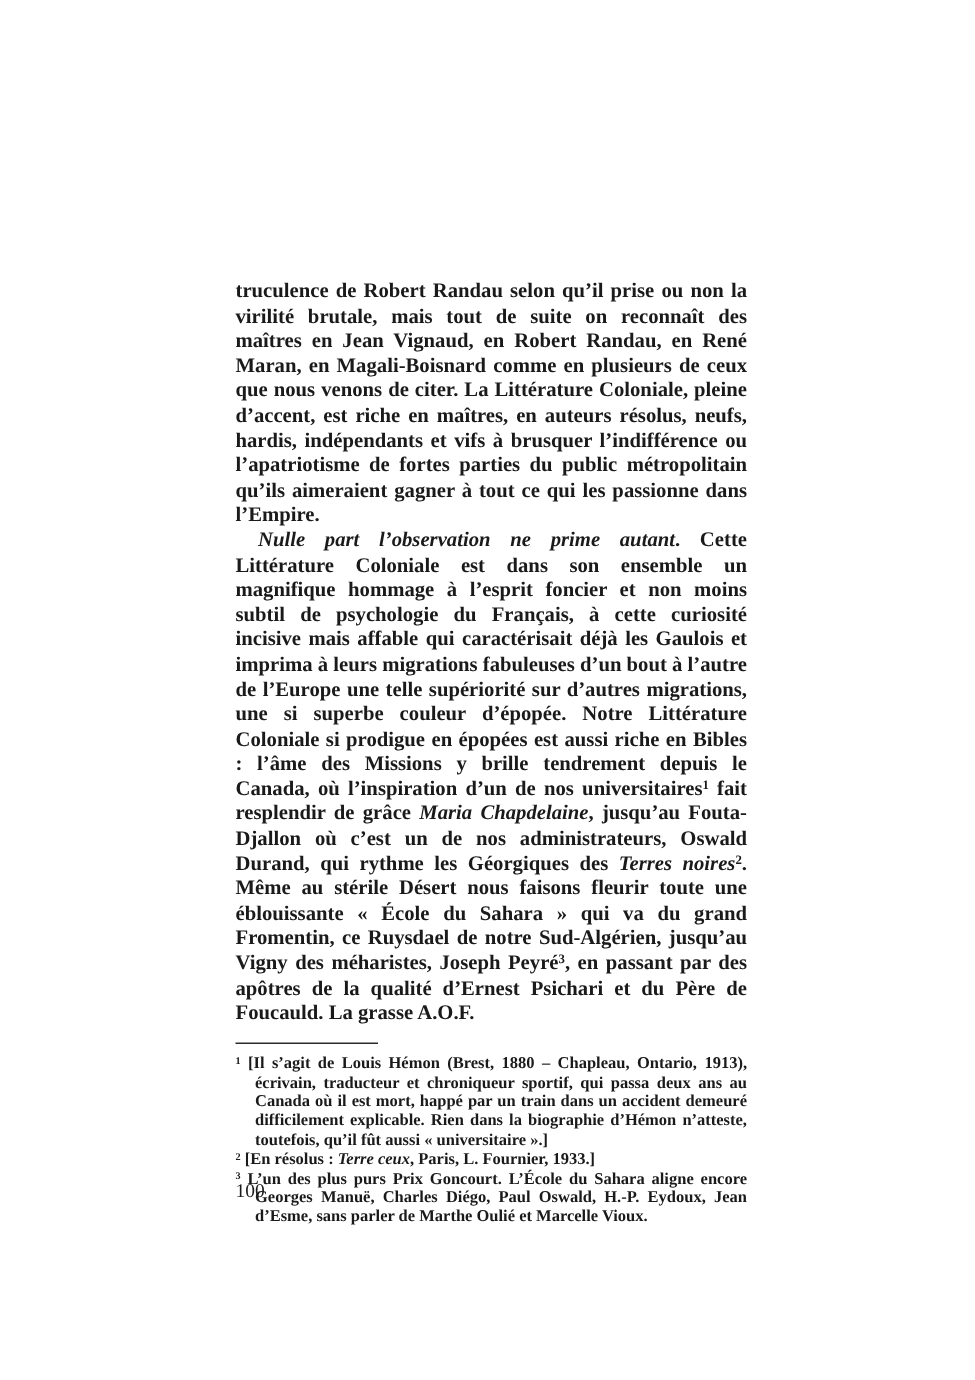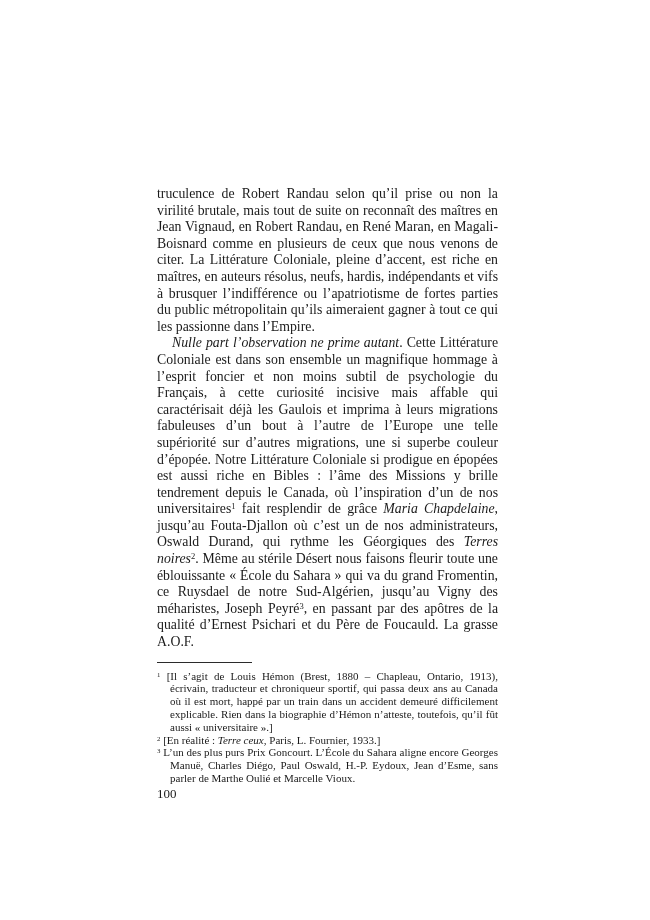--- a/index.html
+++ b/index.html
@@ -10,20 +10,21 @@
     height: 920px;
     overflow: hidden;
     font-family: "Liberation Serif", "DejaVu Serif", serif;
     color: #1a1a1a;
   }
   .text-column {
     position: absolute;
     left: 157px;
     top: 186px;
     width: 341px;
+    font-weight: bold;
   }
   p.para {
     font-size: 13.8px;
     line-height: 16.6px;
     text-align: justify;
   }
   p.para.indent { text-indent: 15px; }
   .it { font-style: italic; }
   sup {
     font-size: 0.62em;
@@ -58,18 +59,18 @@
 
 <div class="page">
   <div class="text-column">
     <div id="body-text">
         <p class="para"><span>truculence de Robert Randau selon qu’il prise ou non la virilité brutale, mais tout de suite on reconnaît des maîtres en Jean Vignaud, en Robert Randau, en René Maran, en Magali-Boisnard comme en plusieurs de ceux que nous venons de citer. La Littérature Coloniale, pleine d’accent, est riche en maîtres, en auteurs résolus, neufs, hardis, indépendants et vifs à brusquer l’indifférence ou l’apatriotisme de fortes parties du public métropolitain qu’ils aimeraient gagner à tout ce qui les passionne dans l’Empire.</span></p>
         <p class="para indent"><span class="it">Nulle part l’observation ne prime autant</span><span>. Cette Littérature Coloniale est dans son ensemble un magnifique hommage à l’esprit foncier et non moins subtil de psychologie du Français, à cette curiosité incisive mais affable qui caractérisait déjà les Gaulois et imprima à leurs migrations fabuleuses d’un bout à l’autre de l’Europe une telle supériorité sur d’autres migrations, une si superbe couleur d’épopée. Notre Littérature Coloniale si prodigue en épopées est aussi riche en Bibles : l’âme des Missions y brille tendrement depuis le Canada, où l’inspiration d’un de nos universitaires</span><sup>1</sup><span> fait resplendir de grâce </span><span class="it">Maria Chapdelaine</span><span>, jusqu’au Fouta-Djallon où c’est un de nos administrateurs, Oswald Durand, qui rythme les Géorgiques des </span><span class="it">Terres noires</span><sup>2</sup><span>. Même au stérile Désert nous faisons fleurir toute une éblouissante « École du Sahara » qui va du grand Fromentin, ce Ruysdael de notre Sud-Algérien, jusqu’au Vigny des méharistes, Joseph Peyré</span><sup>3</sup><span>, en passant par des apôtres de la qualité d’Ernest Psichari et du Père de Foucauld. La grasse A.O.F.</span></p>
       </div>
     <hr class="footnote-rule">
     <div id="footnotes">
         <p class="footnote"><sup>1</sup>&nbsp;<span>[Il s’agit de Louis Hémon (Brest, 1880 – Chapleau, Ontario, 1913), écrivain, traducteur et chroniqueur sportif, qui passa deux ans au Canada où il est mort, happé par un train dans un accident demeuré difficilement explicable. Rien dans la biographie d’Hémon n’atteste, toutefois, qu’il fût aussi « universitaire ».]</span></p>
-        <p class="footnote"><sup>2</sup>&nbsp;<span>[En réalité : </span><span class="it">Terre ceux</span><span>, Paris, L. Fournier, 1933.]</span></p>
+        <p class="footnote"><sup>2</sup>&nbsp;<span>[En résolus : </span><span class="it">Terre ceux</span><span>, Paris, L. Fournier, 1933.]</span></p>
         <p class="footnote"><sup>3</sup>&nbsp;<span>L’un des plus purs Prix Goncourt. L’École du Sahara aligne encore Georges Manuë, Charles Diégo, Paul Oswald, H.-P. Eydoux, Jean d’Esme, sans parler de Marthe Oulié et Marcelle Vioux.</span></p>
       </div>
   </div>
   <div class="page-number">100</div>
 </div>
 
 </body></html>

